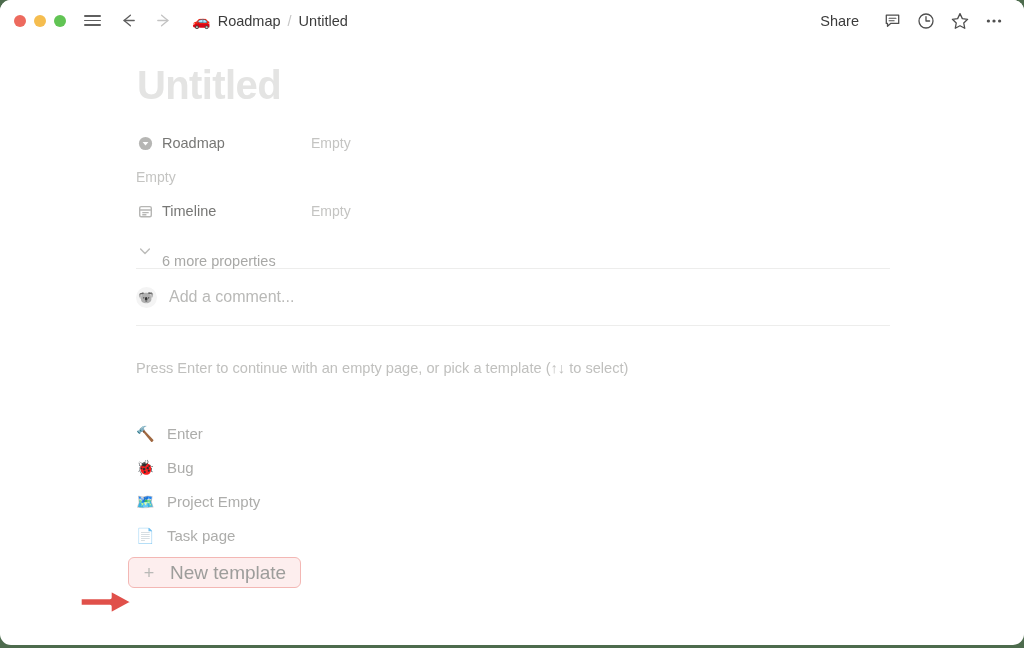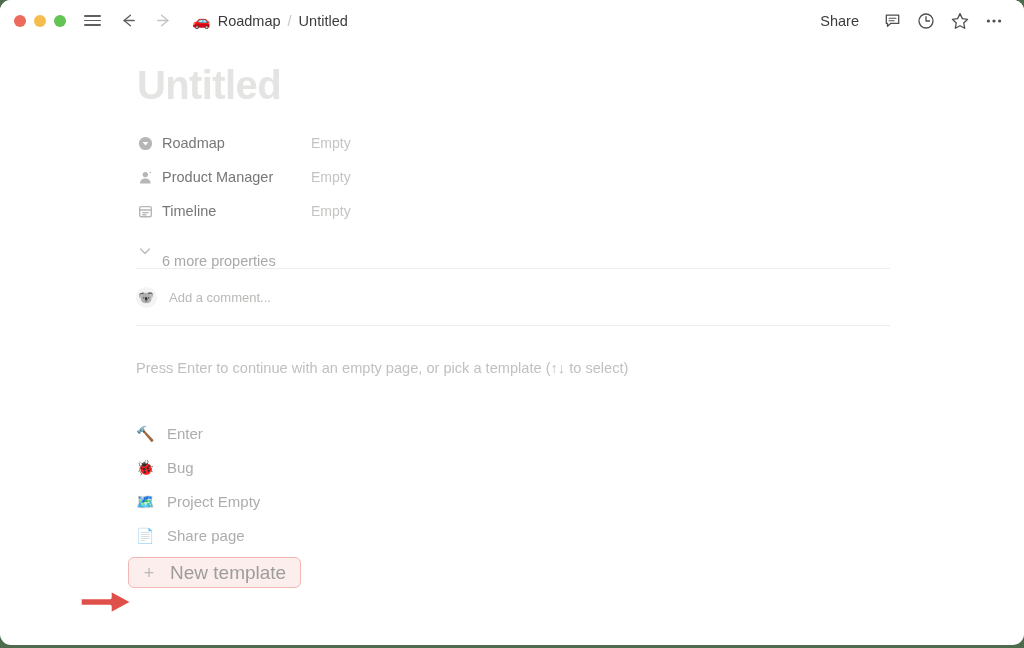--- a/index.html
+++ b/index.html
@@ -134,21 +134,21 @@
     width: 21px; height: 21px;
     border-radius: 50%;
     background: #f4f4f3;
     display: flex; align-items: center; justify-content: center;
     font-size: 13px;
     margin-right: 12px;
     filter: grayscale(100%);
     overflow: hidden;
     line-height: 1;
   }
-  #comment-placeholder { font-size: 13px; color: #b9b9b7; }
+  #comment-placeholder { font-size: 16px; color: #b9b9b7; }
 
   
   #template-block { margin-top: 34px; }
   #template-hint {
     font-size: 14.6px;
     color: #c0c0be;
     margin-bottom: 40px;
   }
   .tmpl-row {
     display: flex; align-items: center;
@@ -287,30 +287,20 @@
               <circle cx="7.5" cy="7.5" r="6.6" fill="#b6b6b4"></circle>
               <path d="M4.6 6.0 L7.5 9.5 L10.4 6.0 Z" fill="#ffffff"></path>
             </svg>
           </span>
           <span class="prop-name">Roadmap</span>
         </div>
         <div class="prop-value">Empty</div>
       </div>
 
       <div class="prop-row">
-        <div class="prop-label">
-          <span class="prop-ico">
-            <svg width="15" height="15" viewBox="0 0 15 15" fill="#b6b6b4">
-              <circle cx="7.3" cy="4.6" r="2.65"></circle>
-              <path d="M2.0 13.4 C2.0 10.1 4.4 8.4 7.3 8.4 C10.2 8.4 12.6 10.1 12.6 13.4 Z"></path>
-              <path d="M10.9 3.2 L12.9 1.2 L12.9 3.0 L14.2 3.0 Z"></path>
-            </svg>
-          </span>
-          <span class="prop-name">Product Manager</span>
-        </div>
         <div class="prop-value">Empty</div>
       </div>
 
       <div class="prop-row">
         <div class="prop-label">
           <span class="prop-ico">
             <svg width="15" height="15" viewBox="0 0 15 15" fill="none" stroke="#b6b6b4" stroke-width="1.4">
               <rect x="1.7" y="2.6" width="11.6" height="10.2" rx="1.5"></rect>
               <path d="M1.7 5.9 H13.3" stroke-width="1.5"></path>
               <path d="M4.3 8.6 H10.7" stroke-width="1.4"></path>
@@ -355,21 +345,21 @@
         <span class="tmpl-label">Bug</span>
       </div>
 
       <div class="tmpl-row">
         <span class="tmpl-emoji">🗺️</span>
         <span class="tmpl-label">Project Empty</span>
       </div>
 
       <div class="tmpl-row">
         <span class="tmpl-emoji">📄</span>
-        <span class="tmpl-label">Share page</span>
+        <span class="tmpl-label">Task page</span>
       </div>
 
       <div style="margin-top:5px;">
         <div id="new-template-row">
           <span id="new-template-plus">+</span>
           <span id="new-template-label">New template</span>
         </div>
       </div>
 
     </div>

